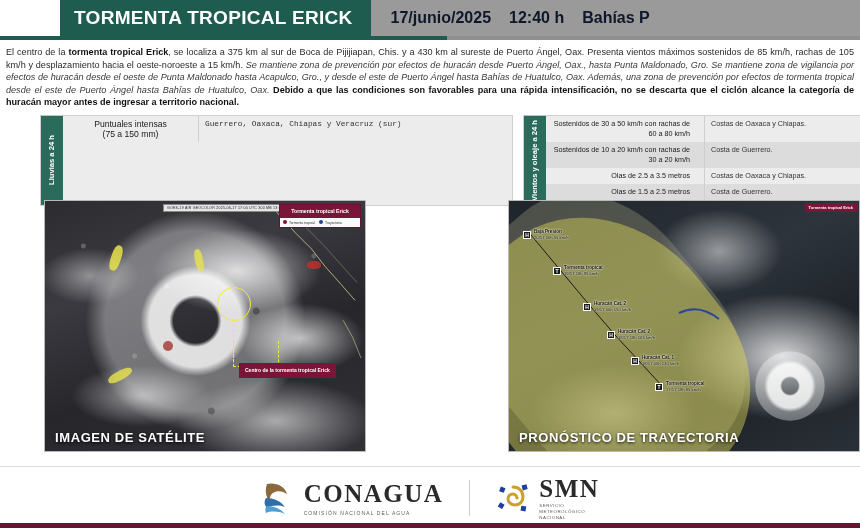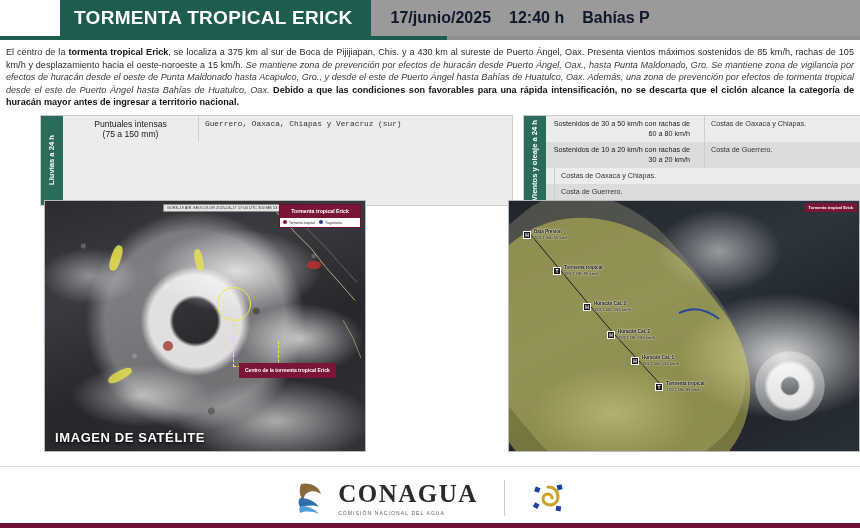--- a/index.html
+++ b/index.html
@@ -395,23 +395,25 @@
       <div class="table-rows">
         <div class="t-row">
           <div class="t-cell-a"><b>Sostenidos</b><span> de 30 a 50 km/h con </span><b>rachas</b><span> de 60 a 80 km/h</span></div>
           <div class="t-cell-b">Costas de Oaxaca y Chiapas.</div>
         </div>
         <div class="t-row alt">
           <div class="t-cell-a"><b>Sostenidos</b><span> de 10 a 20 km/h con </span><b>rachas</b><span> de 30 a 20 km/h</span></div>
           <div class="t-cell-b">Costa de Guerrero.</div>
         </div>
         <div class="t-row">
+          <div class="t-cell-a"><b>Olas</b><span> de 2.5 a 3.5 metros</span></div>
           <div class="t-cell-b">Costas de Oaxaca y Chiapas.</div>
         </div>
         <div class="t-row alt">
+          <div class="t-cell-a"><b>Olas</b><span> de 1.5 a 2.5 metros</span></div>
           <div class="t-cell-b">Costa de Guerrero.</div>
         </div>
       </div>
     </div>
 
   </div>
 
   <div class="panel-sat">
     <div class="sat-bg"></div>
     <div class="sat-speckle"></div>
@@ -475,20 +477,21 @@
     <div class="trk-pt" style="left:122px; top:154px;">
       <div class="trk-marker">H</div>
       <div class="trk-lab"><span>Huracán Cat. 1</span><span class="sub">18/17 06h  130 km/h</span></div>
     </div>
     <div class="trk-pt" style="left:146px; top:180px;">
       <div class="trk-marker">T</div>
       <div class="trk-lab"><span>Tormenta tropical</span><span class="sub">17/17 18h  85 km/h</span></div>
     </div>
 
     <div class="trk-legend">Tormenta tropical Erick</div>
+    <div class="panel-caption">PRONÓSTICO DE TRAYECTORIA</div>
   </div>
 
   <div class="footer">
     <div class="logo-block">
       <svg width="34" height="36" viewBox="0 0 34 36">
         <path d="M6 4 C 14 2, 24 6, 26 14 C 22 11, 16 10, 12 13 C 9 15, 8 19, 10 22 C 6 20, 3 12, 6 4 Z" fill="#8a6a3d"></path>
         <path d="M5 18 C 12 18, 20 21, 24 27 C 18 25, 11 25, 6 28 C 3 25, 3 21, 5 18 Z" fill="#2f6fa8"></path>
         <path d="M6 26 C 13 26, 20 29, 24 34 C 17 31, 10 31, 5 33 C 4 30, 4 28, 6 26 Z" fill="#4f9ed4"></path>
       </svg>
       <div>
@@ -500,17 +503,23 @@
     <div class="logo-divider"></div>
 
     <div class="logo-block">
       <svg width="34" height="34" viewBox="0 0 34 34">
         <path d="M17 6 C 23 6, 27 10, 27 16 C 27 21, 23 24, 19 24 C 15 24, 12 21, 12 18 C 12 15, 14 13, 17 13 C 19 13, 21 15, 21 17" stroke="#c9a227" stroke-width="3" fill="none" stroke-linecap="round"></path>
         <rect x="4" y="6" width="5" height="5" fill="#1d3fa0" transform="rotate(20 6 8)"></rect>
         <rect x="26" y="4" width="5" height="5" fill="#1d3fa0" transform="rotate(-15 28 6)"></rect>
         <rect x="3" y="22" width="5" height="5" fill="#1d3fa0" transform="rotate(30 5 24)"></rect>
         <rect x="25" y="25" width="5" height="5" fill="#1d3fa0" transform="rotate(10 27 27)"></rect>
       </svg>
+      <div>
+        <div class="logo-text-main">SMN</div>
+        <div class="smn-sub">SERVICIO</div>
+        <div class="smn-sub">METEOROLÓGICO</div>
+        <div class="smn-sub">NACIONAL</div>
+      </div>
     </div>
   </div>
   <div class="footer-bar"></div>
 
 </div>
 
 </body></html>

